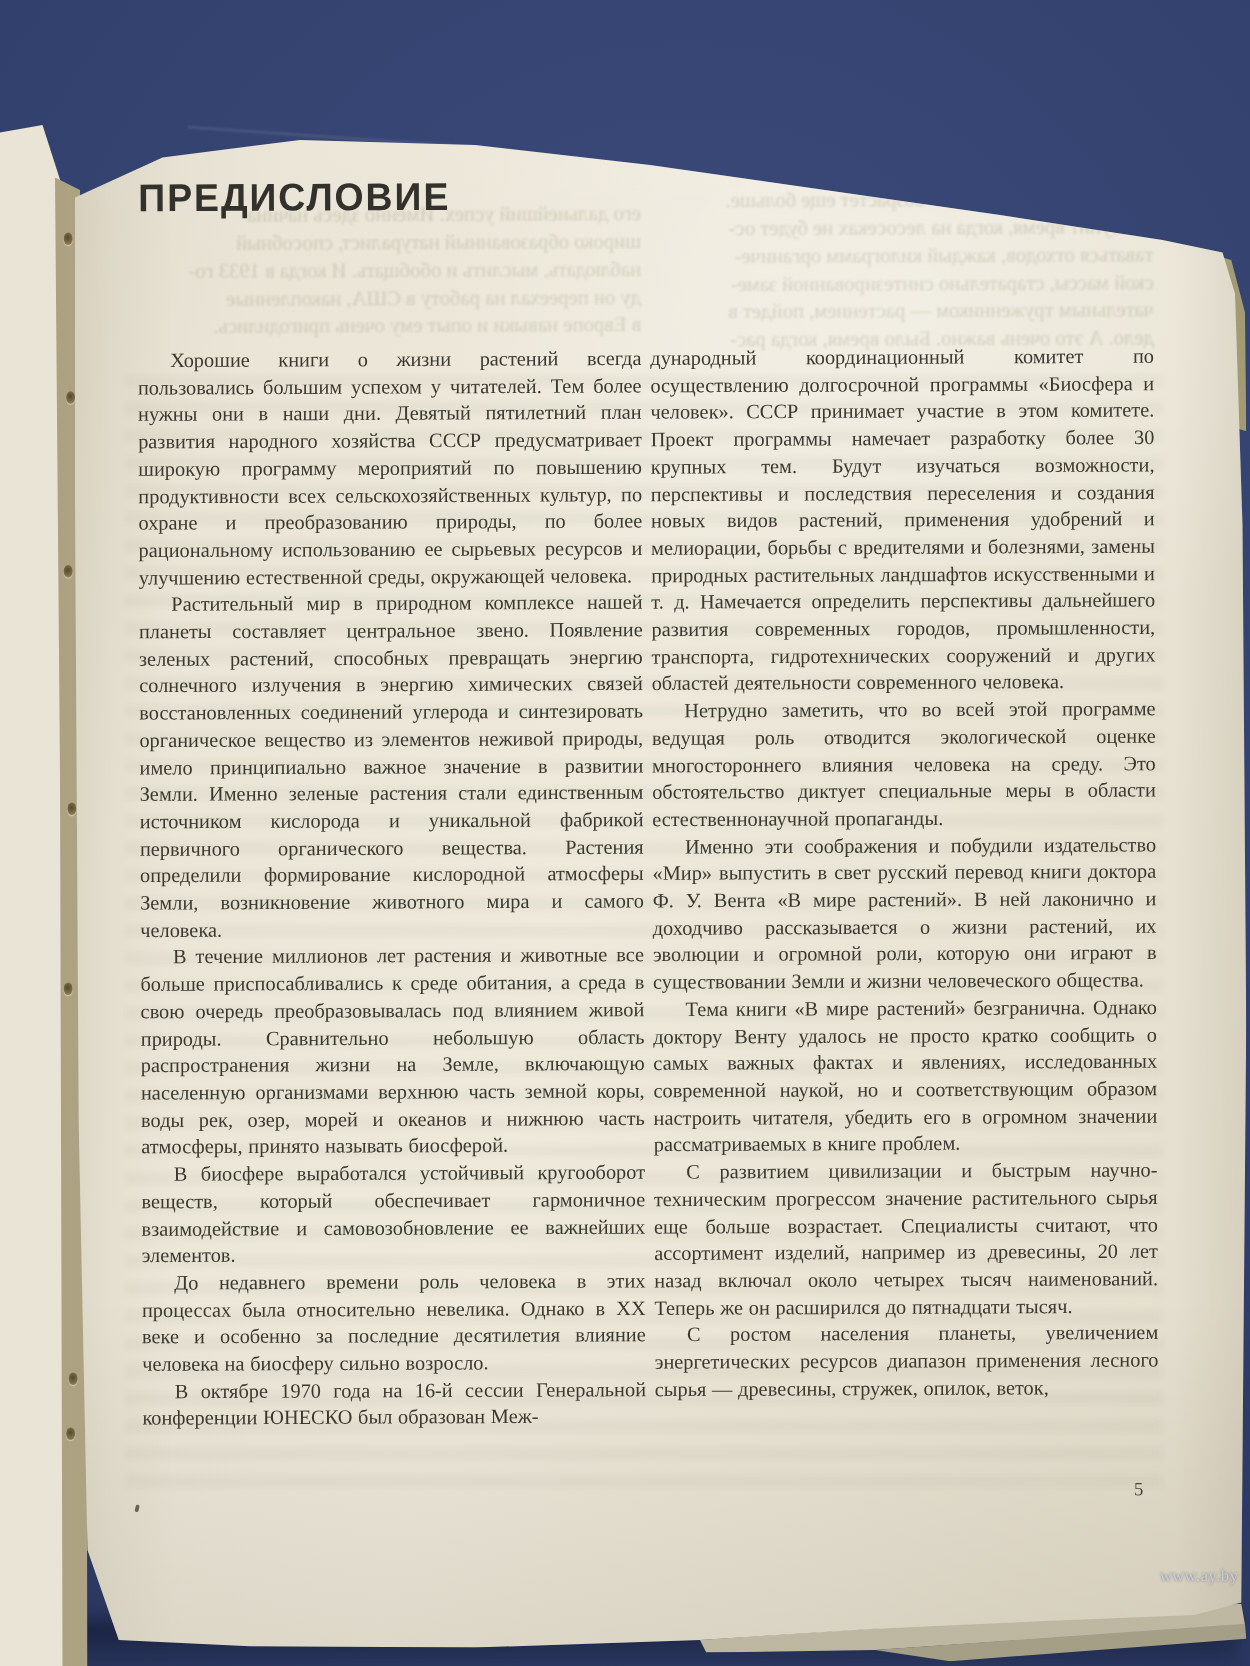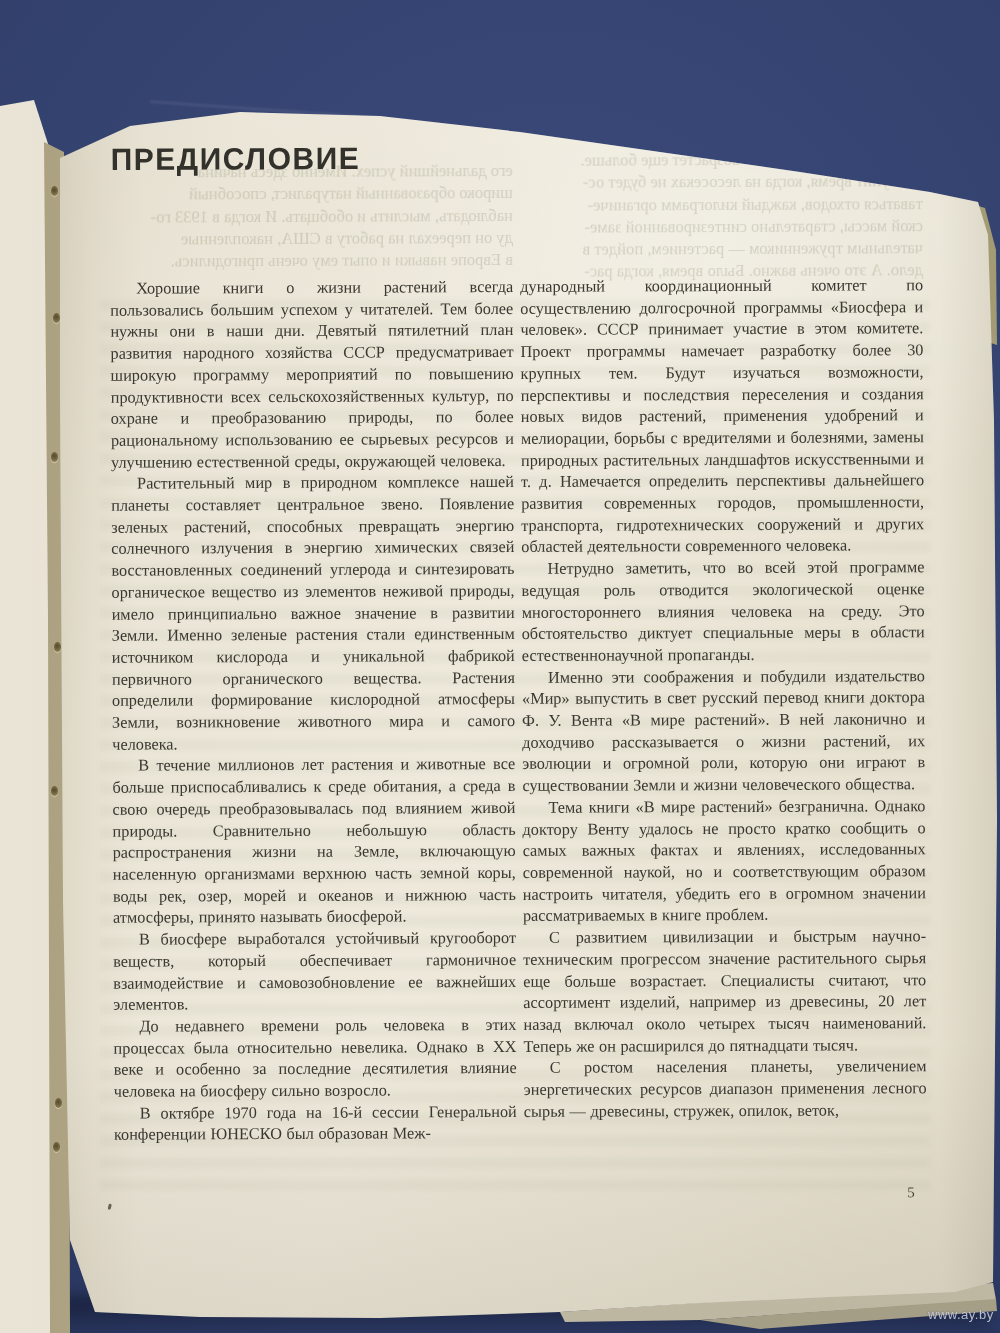--- a/index.html
+++ b/index.html
@@ -111,22 +111,22 @@
   .page-number {
     position:absolute; left:905px; top:1186px;
     font-size:15px; color:#46443c;
   }
   .ink-speck {
     position:absolute; left:106px; top:1202px; width:3px; height:6px;
     background:#4a463c; border-radius:2px; transform:rotate(15deg); opacity:0.8;
   }
 
   .watermark {
-    position:absolute; left:928px; top:1307px;
-    font-family:Liberation Sans, sans-serif; font-size:13px;
+    position:absolute; left:928px; top:1253px;
+    font-family:Liberation Serif, serif; font-size:13px;
     color:rgba(212,214,224,0.85); letter-spacing:0.5px;
     text-shadow:0 0 2px rgba(40,50,90,0.6);
   }
 </style>
 </head>
 <body>
 
 <div class="photo-bg">
   <div class="scratch s1"></div>
 

